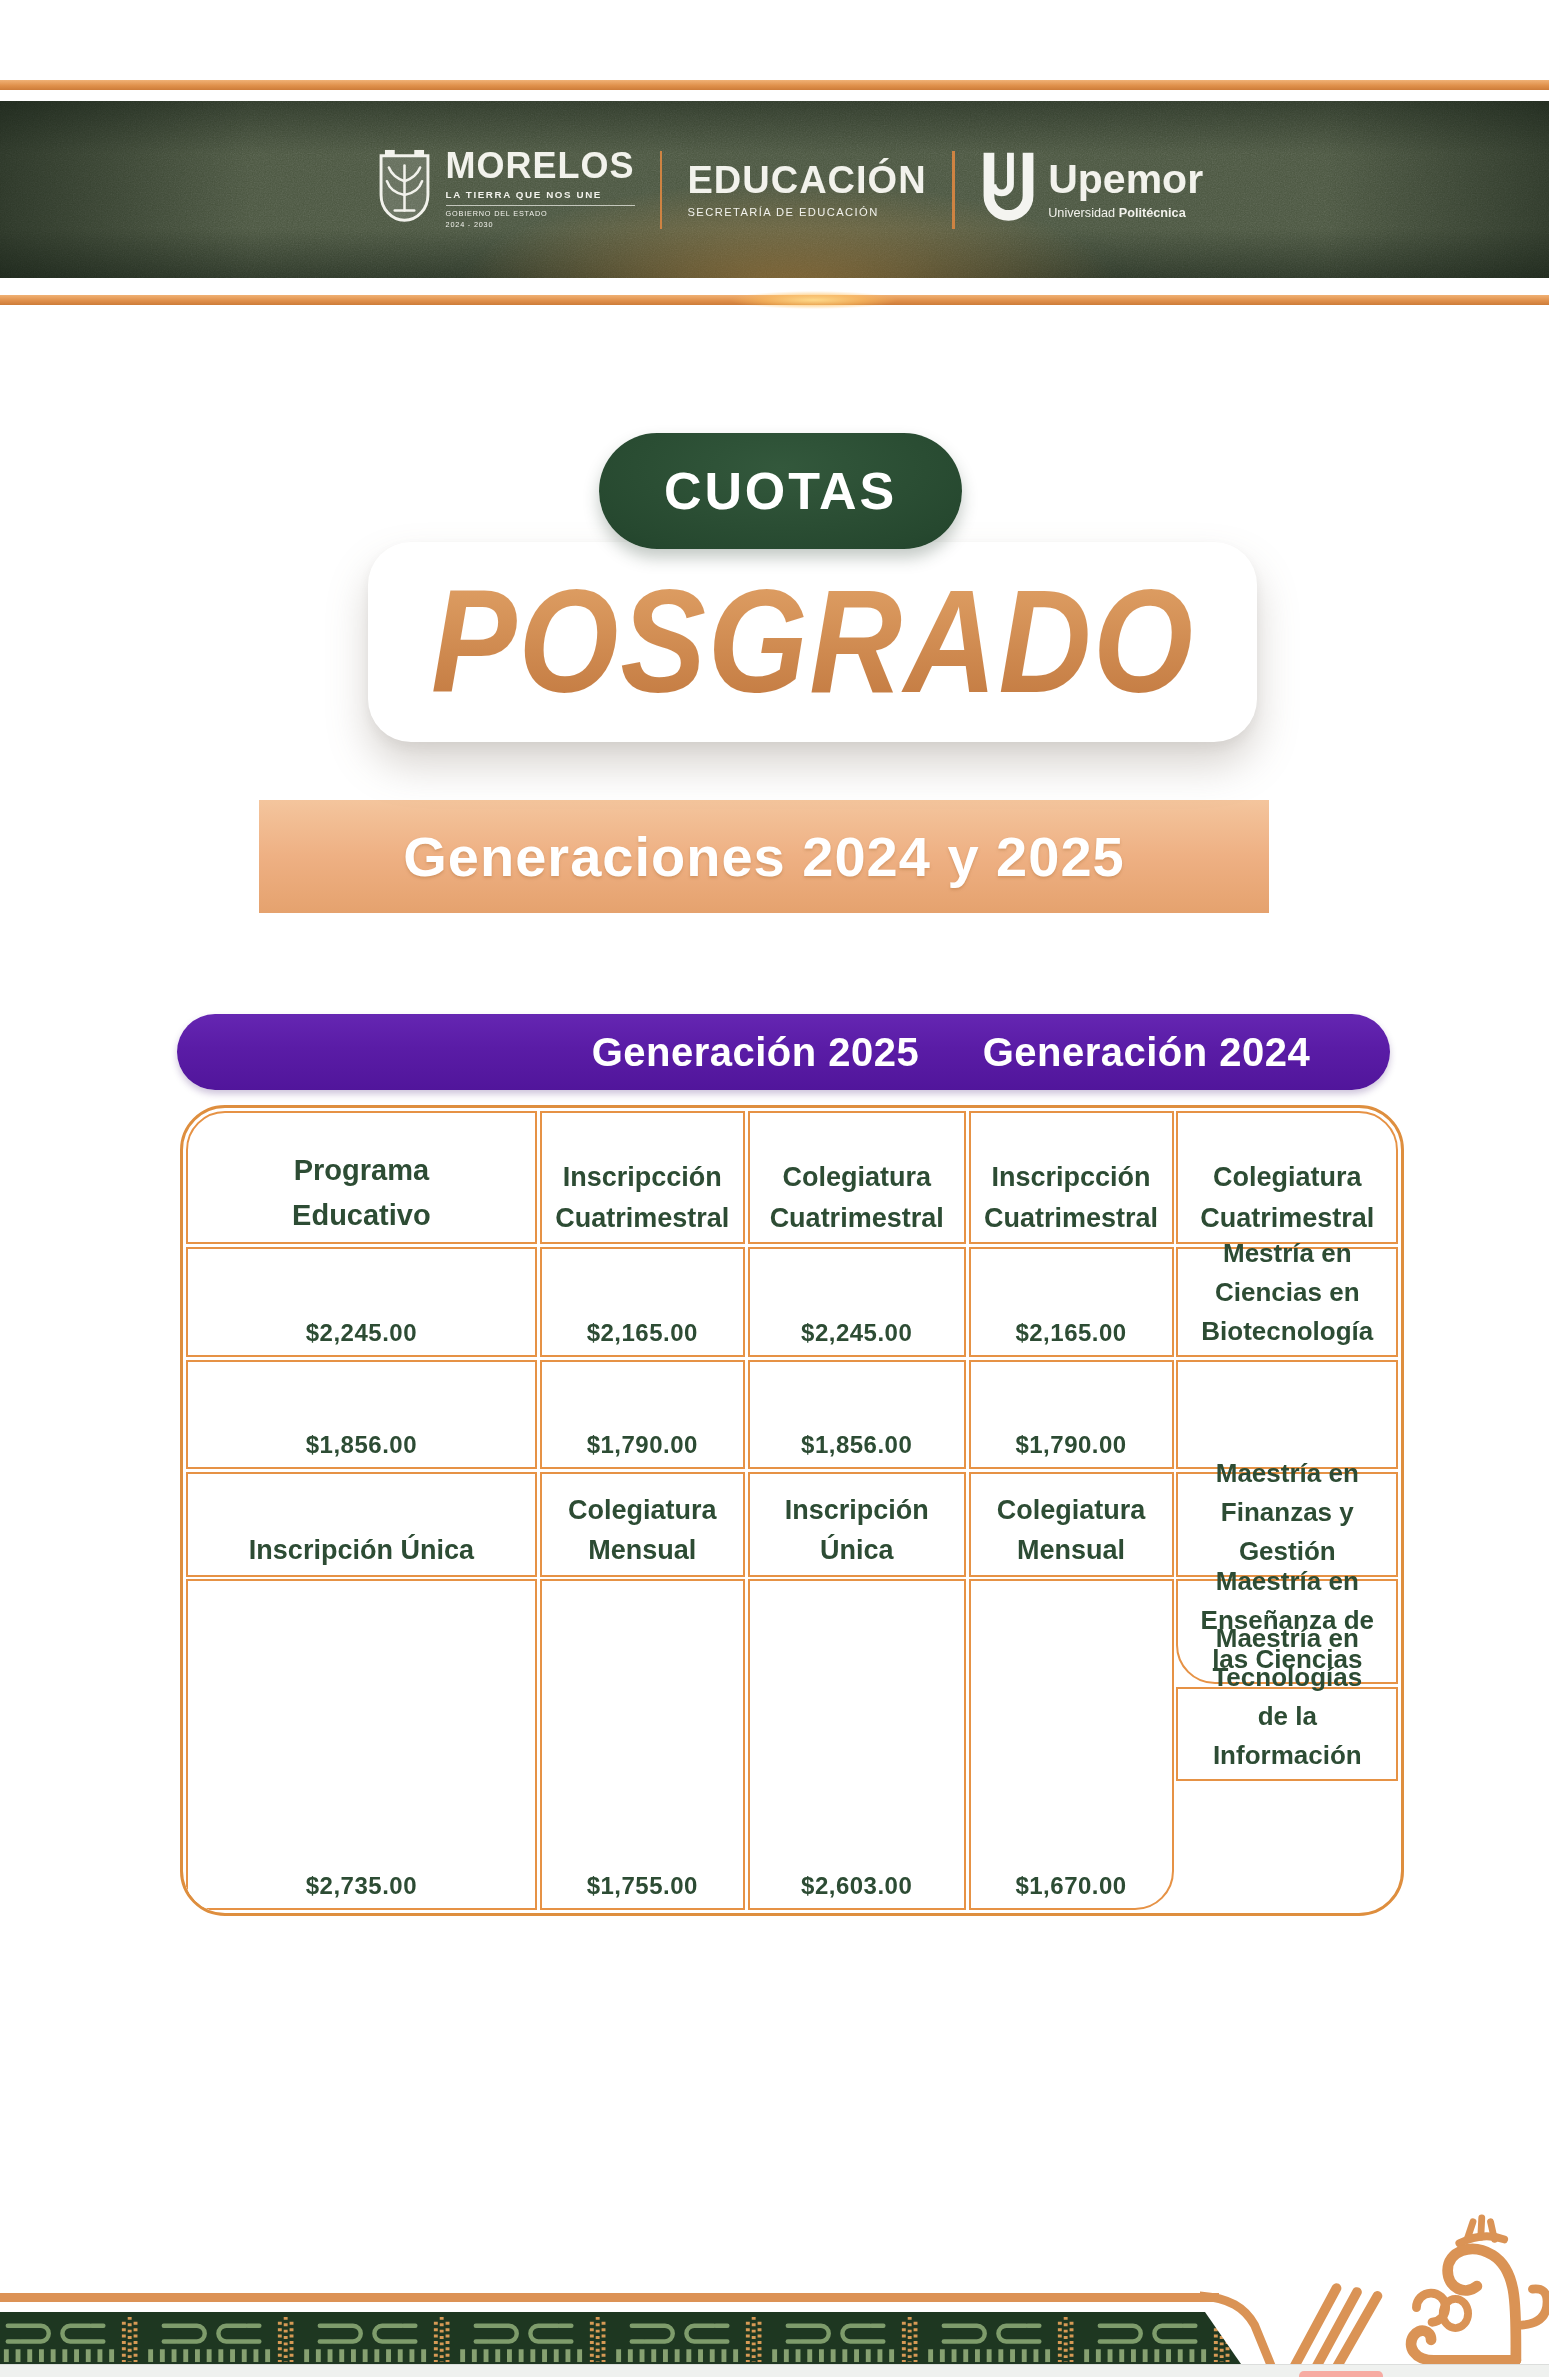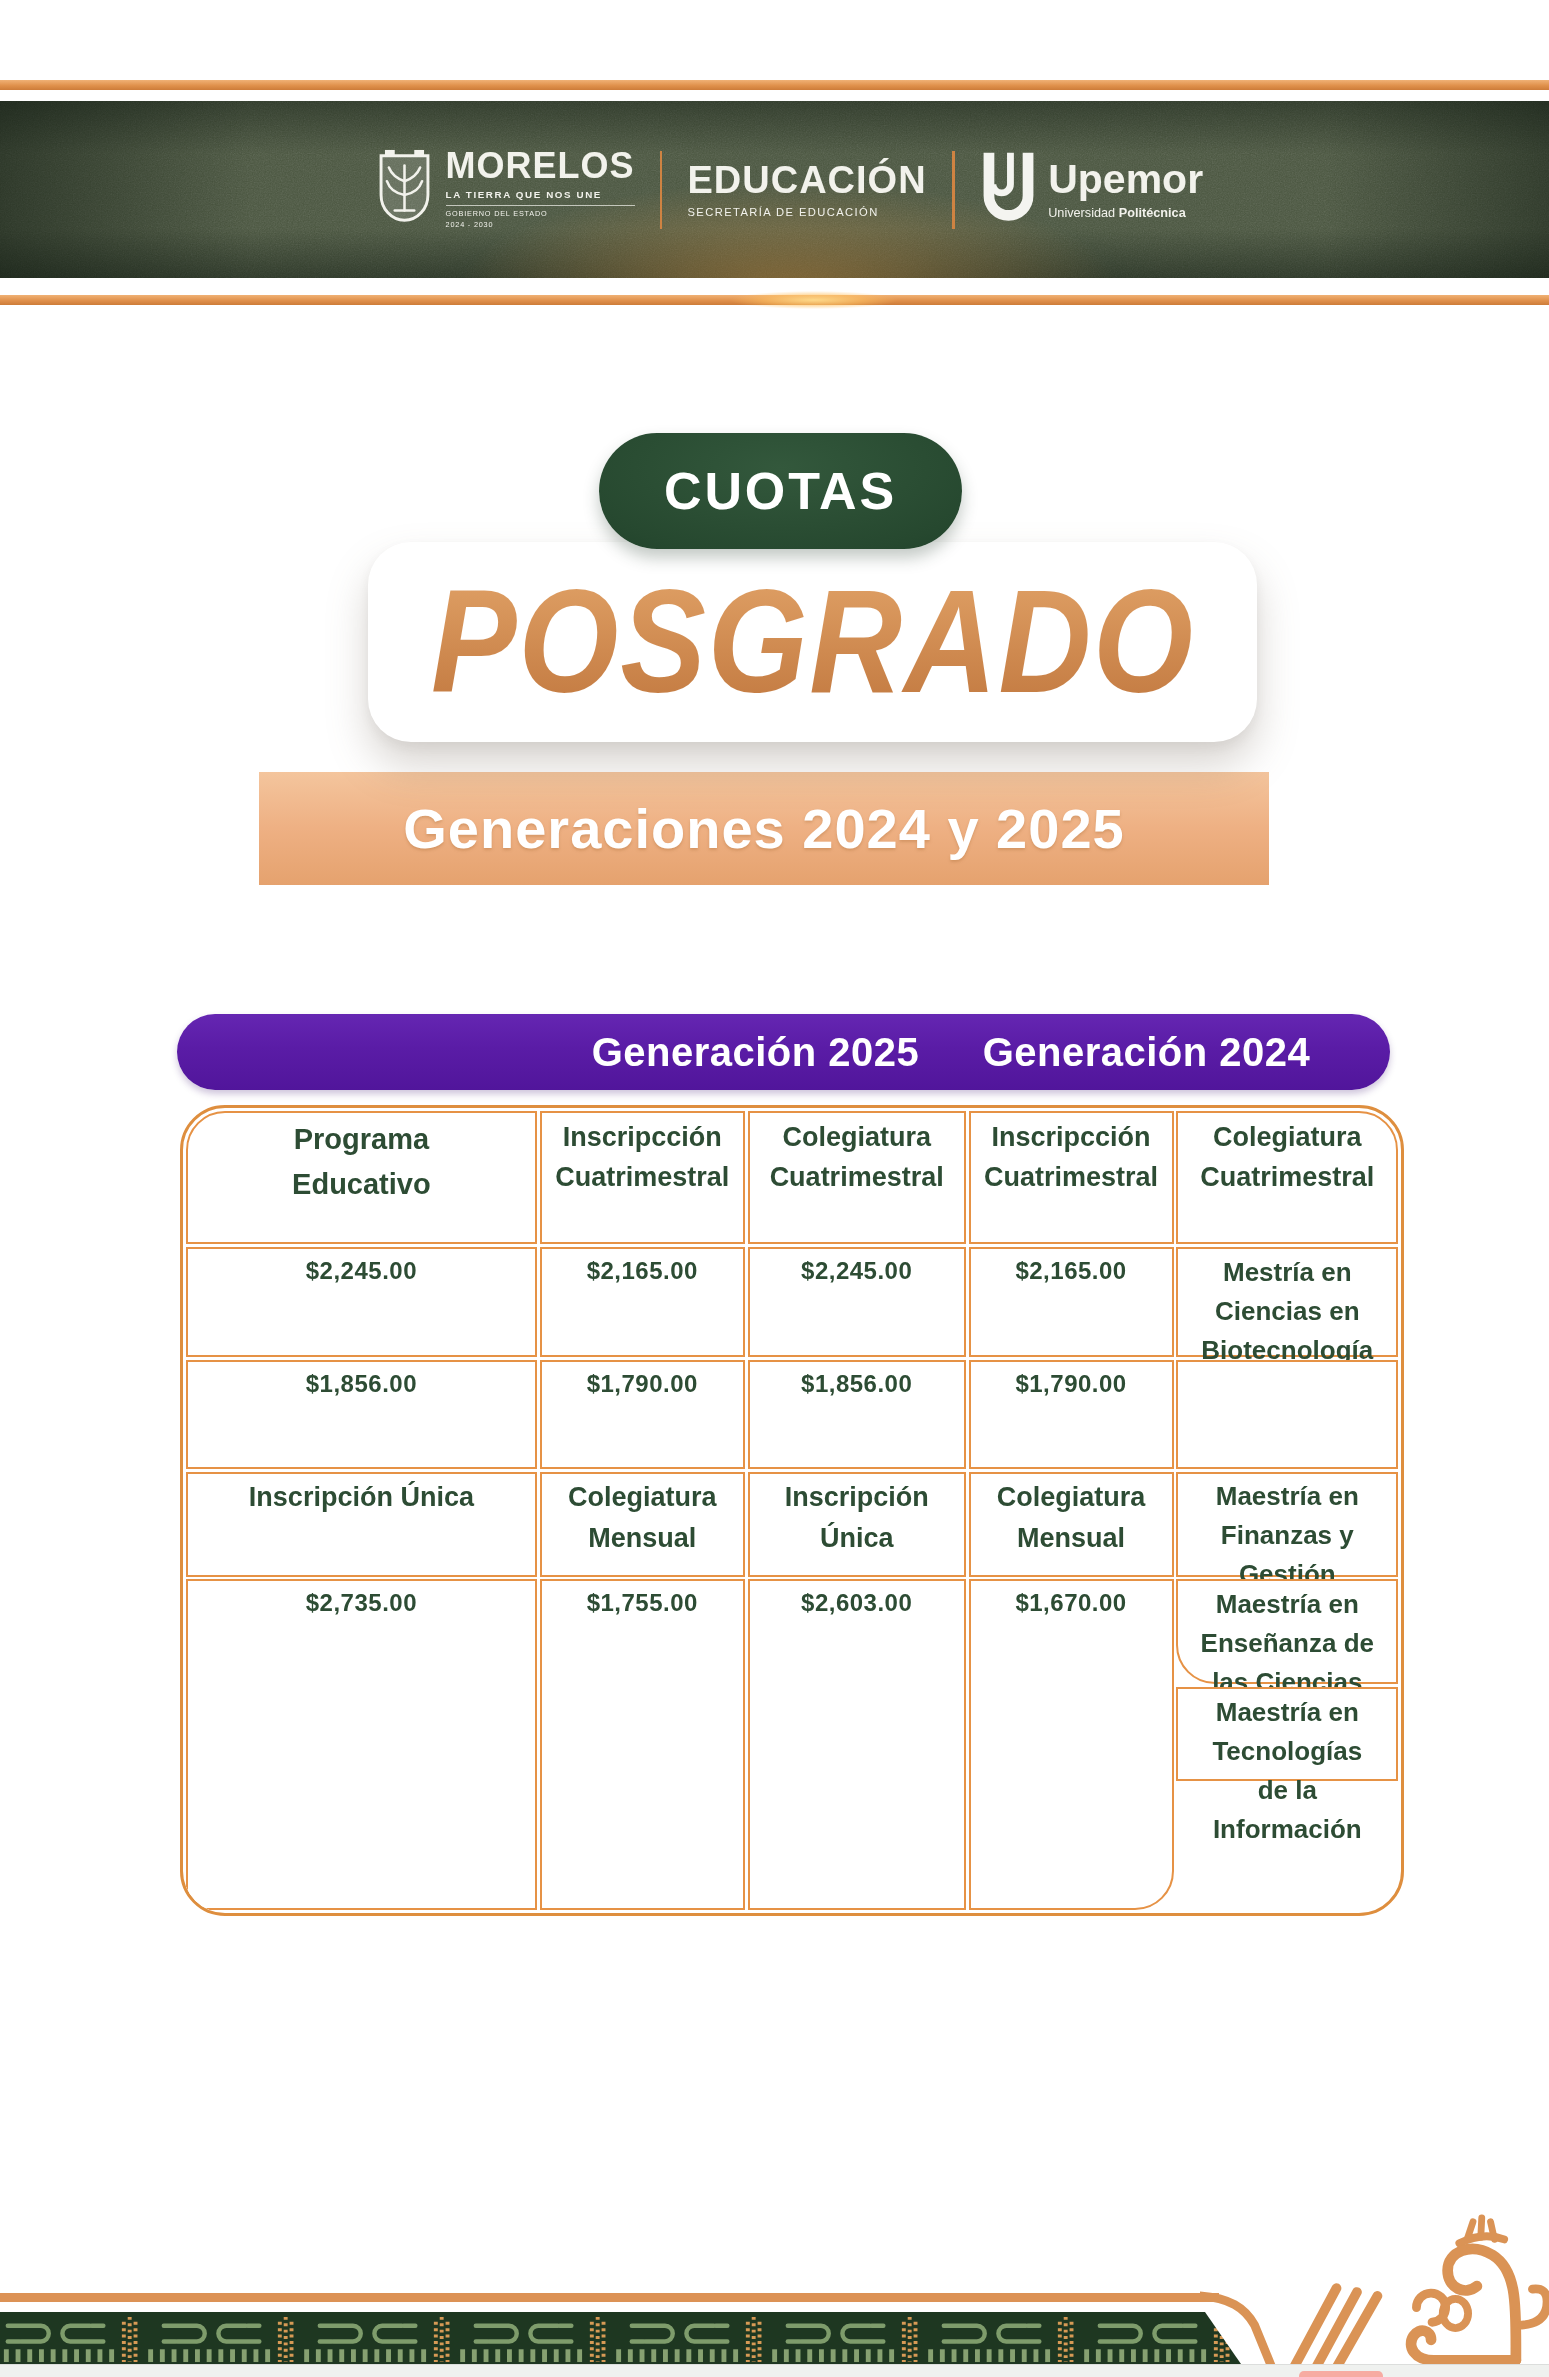--- a/index.html
+++ b/index.html
@@ -40,38 +40,38 @@
   .cuotas-label{color:#ffffff;font-size:52px;font-weight:800;letter-spacing:2.9px;}
   .posgrado-card{position:absolute;left:332px;top:542px;width:889px;height:200px;border-radius:43px;background:#ffffff;z-index:2;
     box-shadow:0 23.4px 41px rgba(120,105,90,.28),0 5.9px 11.7px rgba(0,0,0,.05);
     display:flex;align-items:center;justify-content:center;margin-left:36px;}
   .posgrado-text{display:inline-block;font-size:146px;font-weight:800;font-style:italic;letter-spacing:2px;
     transform:scaleX(.88);color:#d0884f;}
   @supports (-webkit-background-clip: text){
     .posgrado-text{background:linear-gradient(180deg,#e0a166 8%,#cf8a50 55%,#c27940 92%);
       -webkit-background-clip:text;-webkit-text-fill-color:transparent;}
   }
-  .gen-banner{position:absolute;left:259px;top:772px;width:1010px;height:113px;
+  .gen-banner{position:absolute;left:259px;top:800px;width:1010px;height:113px;
     background:linear-gradient(180deg,#f4c59d 0%,#eeb083 50%,#e5a26e 100%);
     display:flex;align-items:center;justify-content:center;}
   .gen-banner-label{color:#ffffff;font-size:56px;font-weight:800;letter-spacing:1px;text-shadow:0 2px 2.9px rgba(170,110,55,.35);}
   
   .purple-bar{position:absolute;left:177px;top:1014px;width:1213px;height:76px;border-radius:38px;
     background:linear-gradient(180deg,#6526b2 0%,#5a1ca6 45%,#51159b 100%);box-shadow:0 3.9px 7.8px rgba(60,20,110,.25);}
   .gen-label{position:absolute;top:0;height:100%;display:flex;align-items:center;justify-content:center;
     color:#ffffff;font-size:40px;font-weight:800;letter-spacing:0.5px;}
   .gen-2025{left:361px;width:435px;}
   .gen-2024{left:760px;width:419px;}
   
   .fees-table{position:absolute;left:180px;top:1105px;width:1224px;height:811px;box-sizing:border-box;
     border:3.9px solid #de8e3e;border-radius:45px;background:#ffffff;overflow:hidden;padding:2.9px;
     display:grid;grid-template-columns:351px 205px 218px 205px 1fr;
     grid-template-rows:133px 110px 109px 105px 105px 94px 1fr;gap:2.9px;}
   .cell{border:2.4px solid #e69245;background:#ffffff;box-sizing:border-box;
-    display:flex;align-items:flex-start;justify-content:center;text-align:center;
+    display:flex;align-items:flex-end;justify-content:center;text-align:center;
     color:#2d4c34;font-weight:bold;padding:3.9px 13.7px;line-height:1.5;}
   .cell.prog{font-size:26px;padding:3.9px 21.5px;}
   .cell.th{font-size:27px;}
   .cell.val{font-size:24px;letter-spacing:0.5px;}
   .cell.ph{font-size:29px;line-height:1.55;}
   .span3{grid-row:span 3;}
   .tl{border-top-left-radius:39px;}
   .tr{border-top-right-radius:39px;}
   .bl{border-bottom-left-radius:39px;}
   .br{border-bottom-right-radius:39px;}

